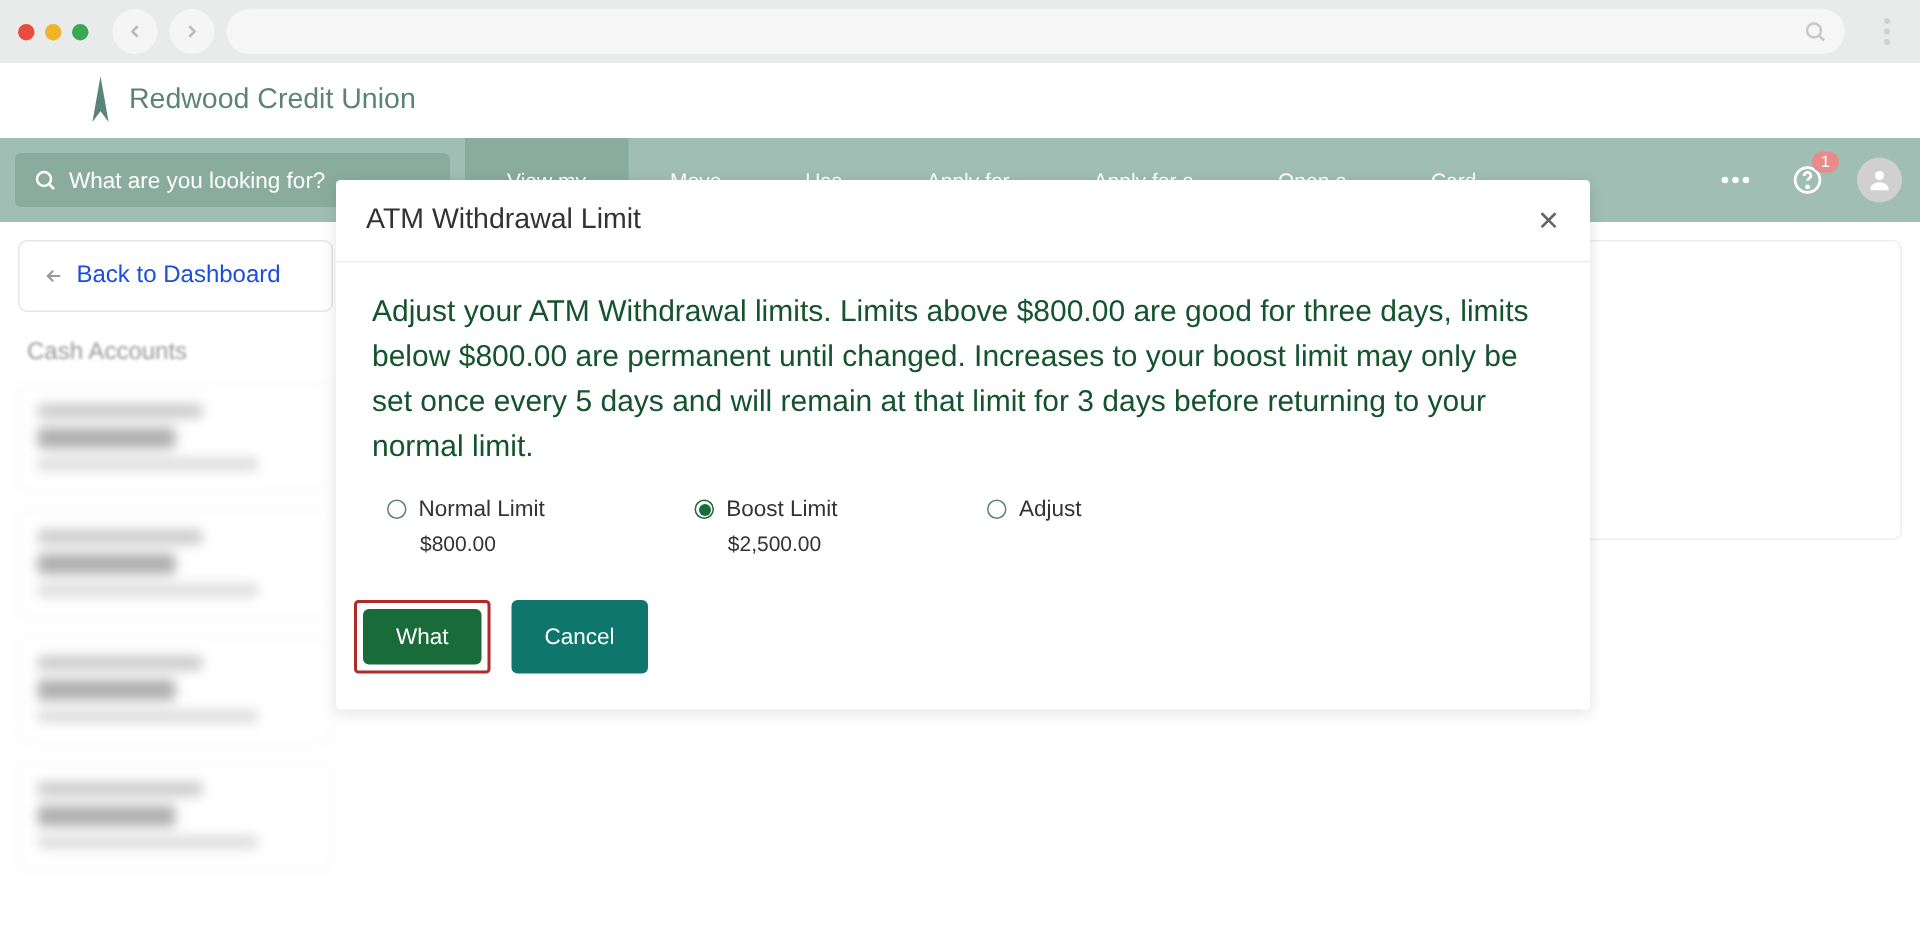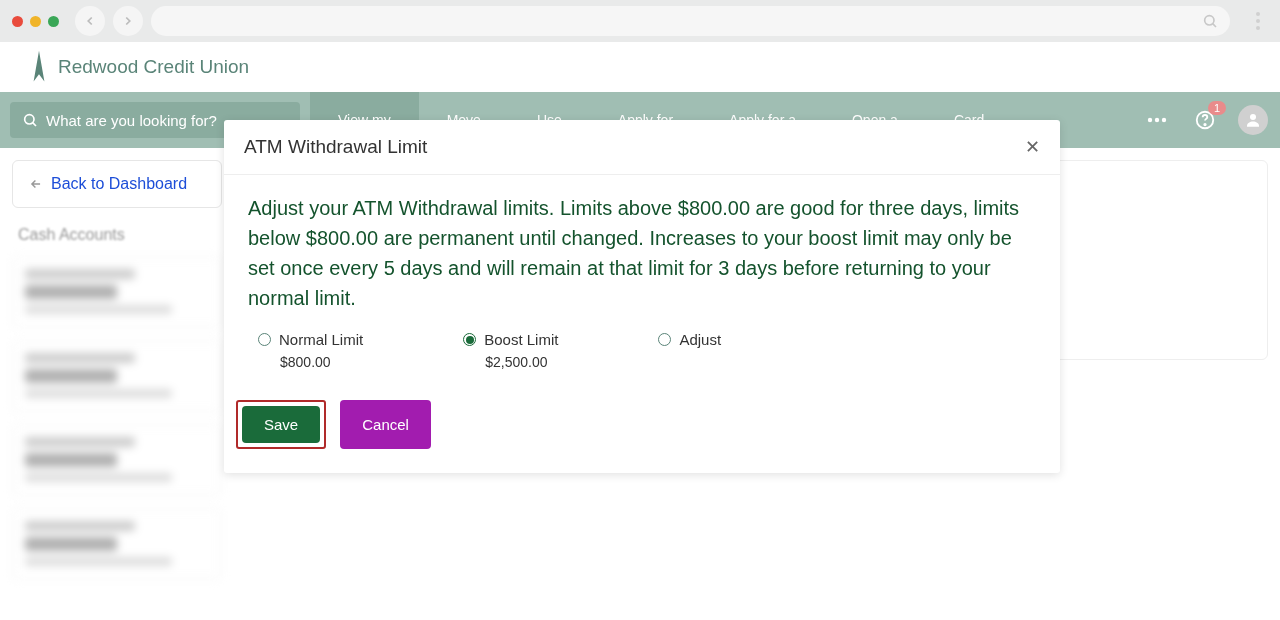--- a/index.html
+++ b/index.html
@@ -11,21 +11,21 @@
   .dot { width: 11px; height: 11px; border-radius: 50%; }
   .dot-red { background: #e94b3c; }
   .dot-yellow { background: #f0b429; }
   .dot-green { background: #3aa757; }
   .nav-btn { width: 30px; height: 30px; border-radius: 50%; background: #f5f5f5; display: flex; align-items: center; justify-content: center; color: #bcbcbc; }
   .url-bar { flex: 1; height: 30px; background: #f6f6f6; border-radius: 15px; display: flex; align-items: center; padding: 0 12px; justify-content: flex-end; }
   .menu-dots { width: 20px; display: flex; flex-direction: column; gap: 3px; align-items: center; margin-left: 10px; }
   .menu-dots span { width: 4px; height: 4px; background: #d0d0d0; border-radius: 50%; }
 
   
-  .logo-row { height: 50px; display: flex; align-items: center; padding: 0 30px; background: #fff; }
+  .logo-row { height: 50px; display: flex; align-items: center; padding: 0 30px; background: #fff; margin-left: 28px; }
   .logo-mark { width: 18px; height: 36px; margin-right: 10px; }
   .logo-text { color: #5a8478; font-size: 19px; }
 
   
   .main-nav { height: 56px; background: #a0beb3; display: flex; align-items: center; padding: 0 10px; position: relative; }
   .search-box { width: 290px; height: 36px; background: #8aac9f; border-radius: 4px; display: flex; align-items: center; padding: 0 12px; gap: 8px; color: #fff; }
   .nav-items { display: flex; gap: 0; margin-left: 10px; }
   .nav-item { padding: 0 28px; height: 56px; display: flex; align-items: center; color: #fff; font-size: 14px; }
   .nav-item.active { background: #8aac9f; }
   .nav-right { position: absolute; right: 12px; display: flex; align-items: center; gap: 18px; }
@@ -55,21 +55,21 @@
   .radio-item { display:flex; flex-direction:column; gap: 6px; }
   .radio-top { display:flex; align-items:center; gap: 8px; font-size: 15px; }
   .radio { width: 13px; height: 13px; border: 1.5px solid #5a8478; border-radius: 50%; display:inline-block; position:relative; }
   .radio.checked::after { content:''; position:absolute; inset: 1.5px; background:#1a6b3a; border-radius:50%; }
   .radio.checked { border-color:#1a6b3a; }
   .radio-amount { font-size: 14px; margin-left: 22px; }
   .button-row { display:flex; gap: 14px; margin-left:-12px; }
   .btn { padding: 10px 22px; border-radius: 4px; font-size: 15px; border:none; cursor:pointer; }
   .btn-save { background: #1a6b3a; color: #fff; }
   .save-wrap { border: 2.5px solid #b02a2a; padding: 4px; border-radius:3px; }
-  .btn-cancel { background: #a21caf; color: #fff; }
+  .btn-cancel { background: #0f766e; color: #fff; }
 
   .main-panel { flex:1; border:1px solid #eee; border-radius:6px; height: 200px; }
 </style>
 </head>
 <body>
 
 <div class="browser-bar">
   <div class="dots">
     <div class="dot dot-red"></div>
     <div class="dot dot-yellow"></div>
@@ -218,18 +218,18 @@
       </div>
       <div class="radio-item">
         <div class="radio-top">
           <span class="radio"></span>
           <span>Adjust</span>
         </div>
       </div>
     </div>
     <div class="button-row">
       <div class="save-wrap">
-        <button class="btn btn-save">Save</button>
+        <button class="btn btn-save">What</button>
       </div>
       <button class="btn btn-cancel">Cancel</button>
     </div>
   </div>
 </div>
 
 </body></html>

